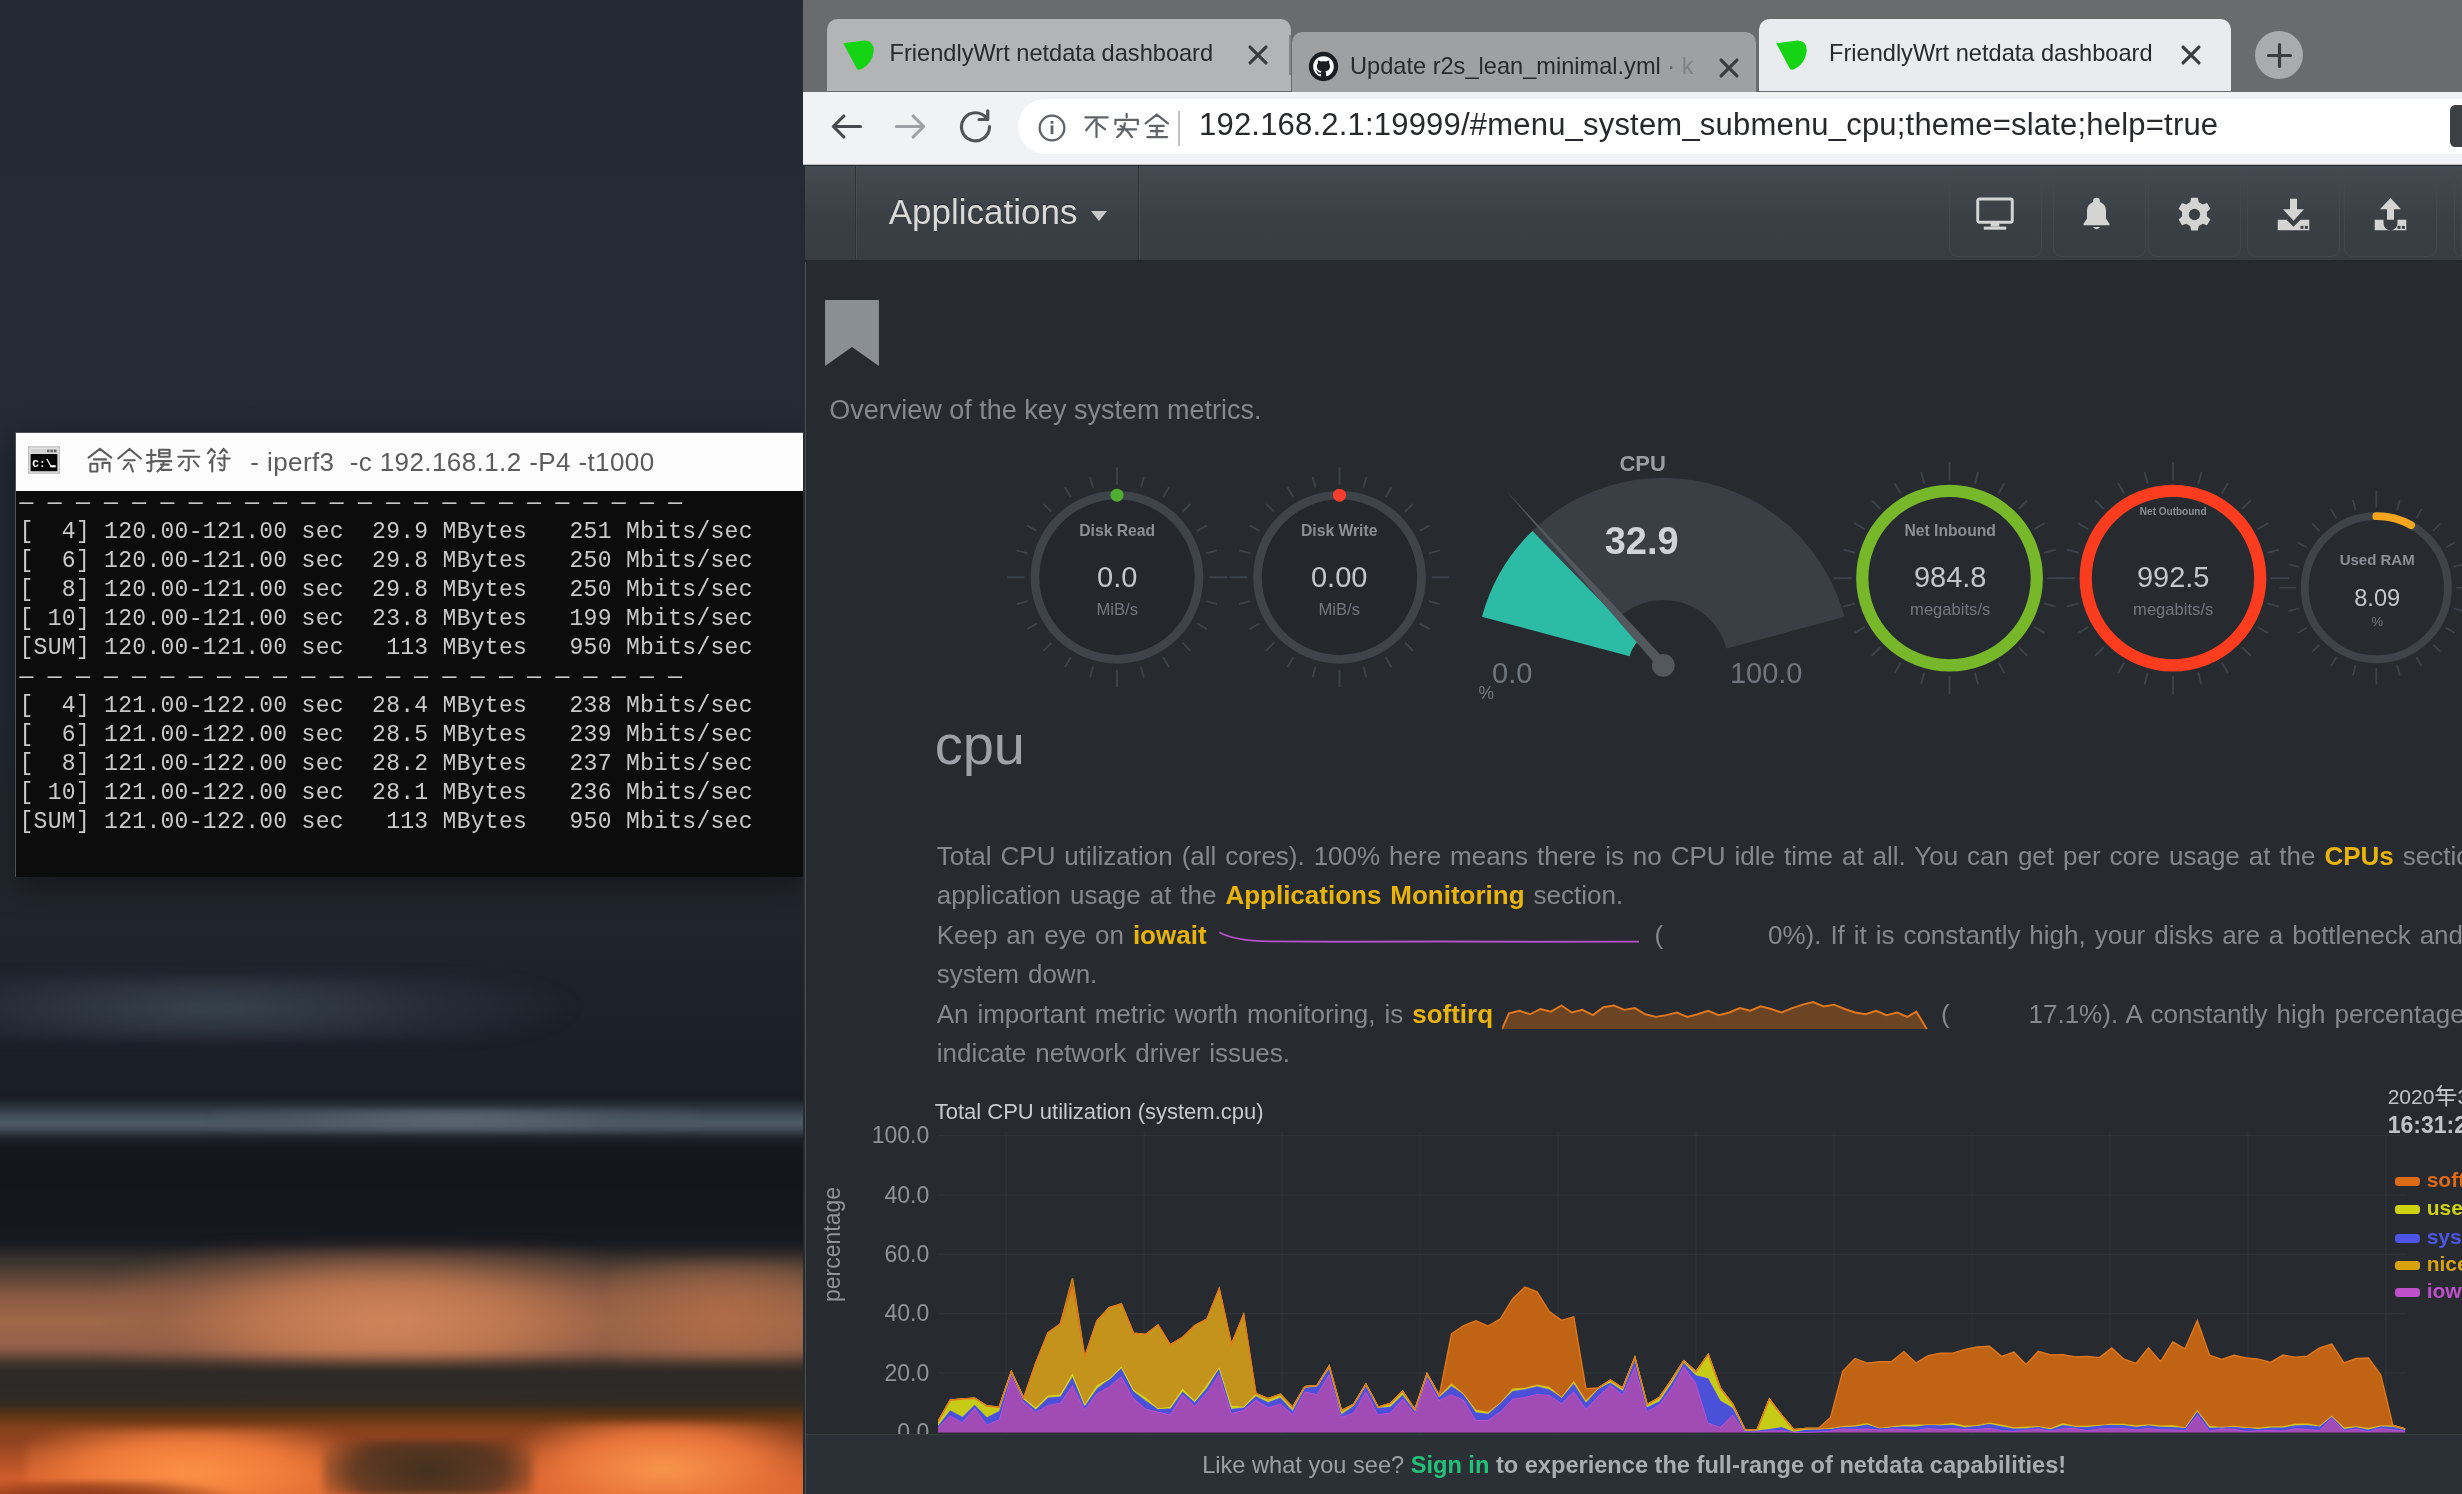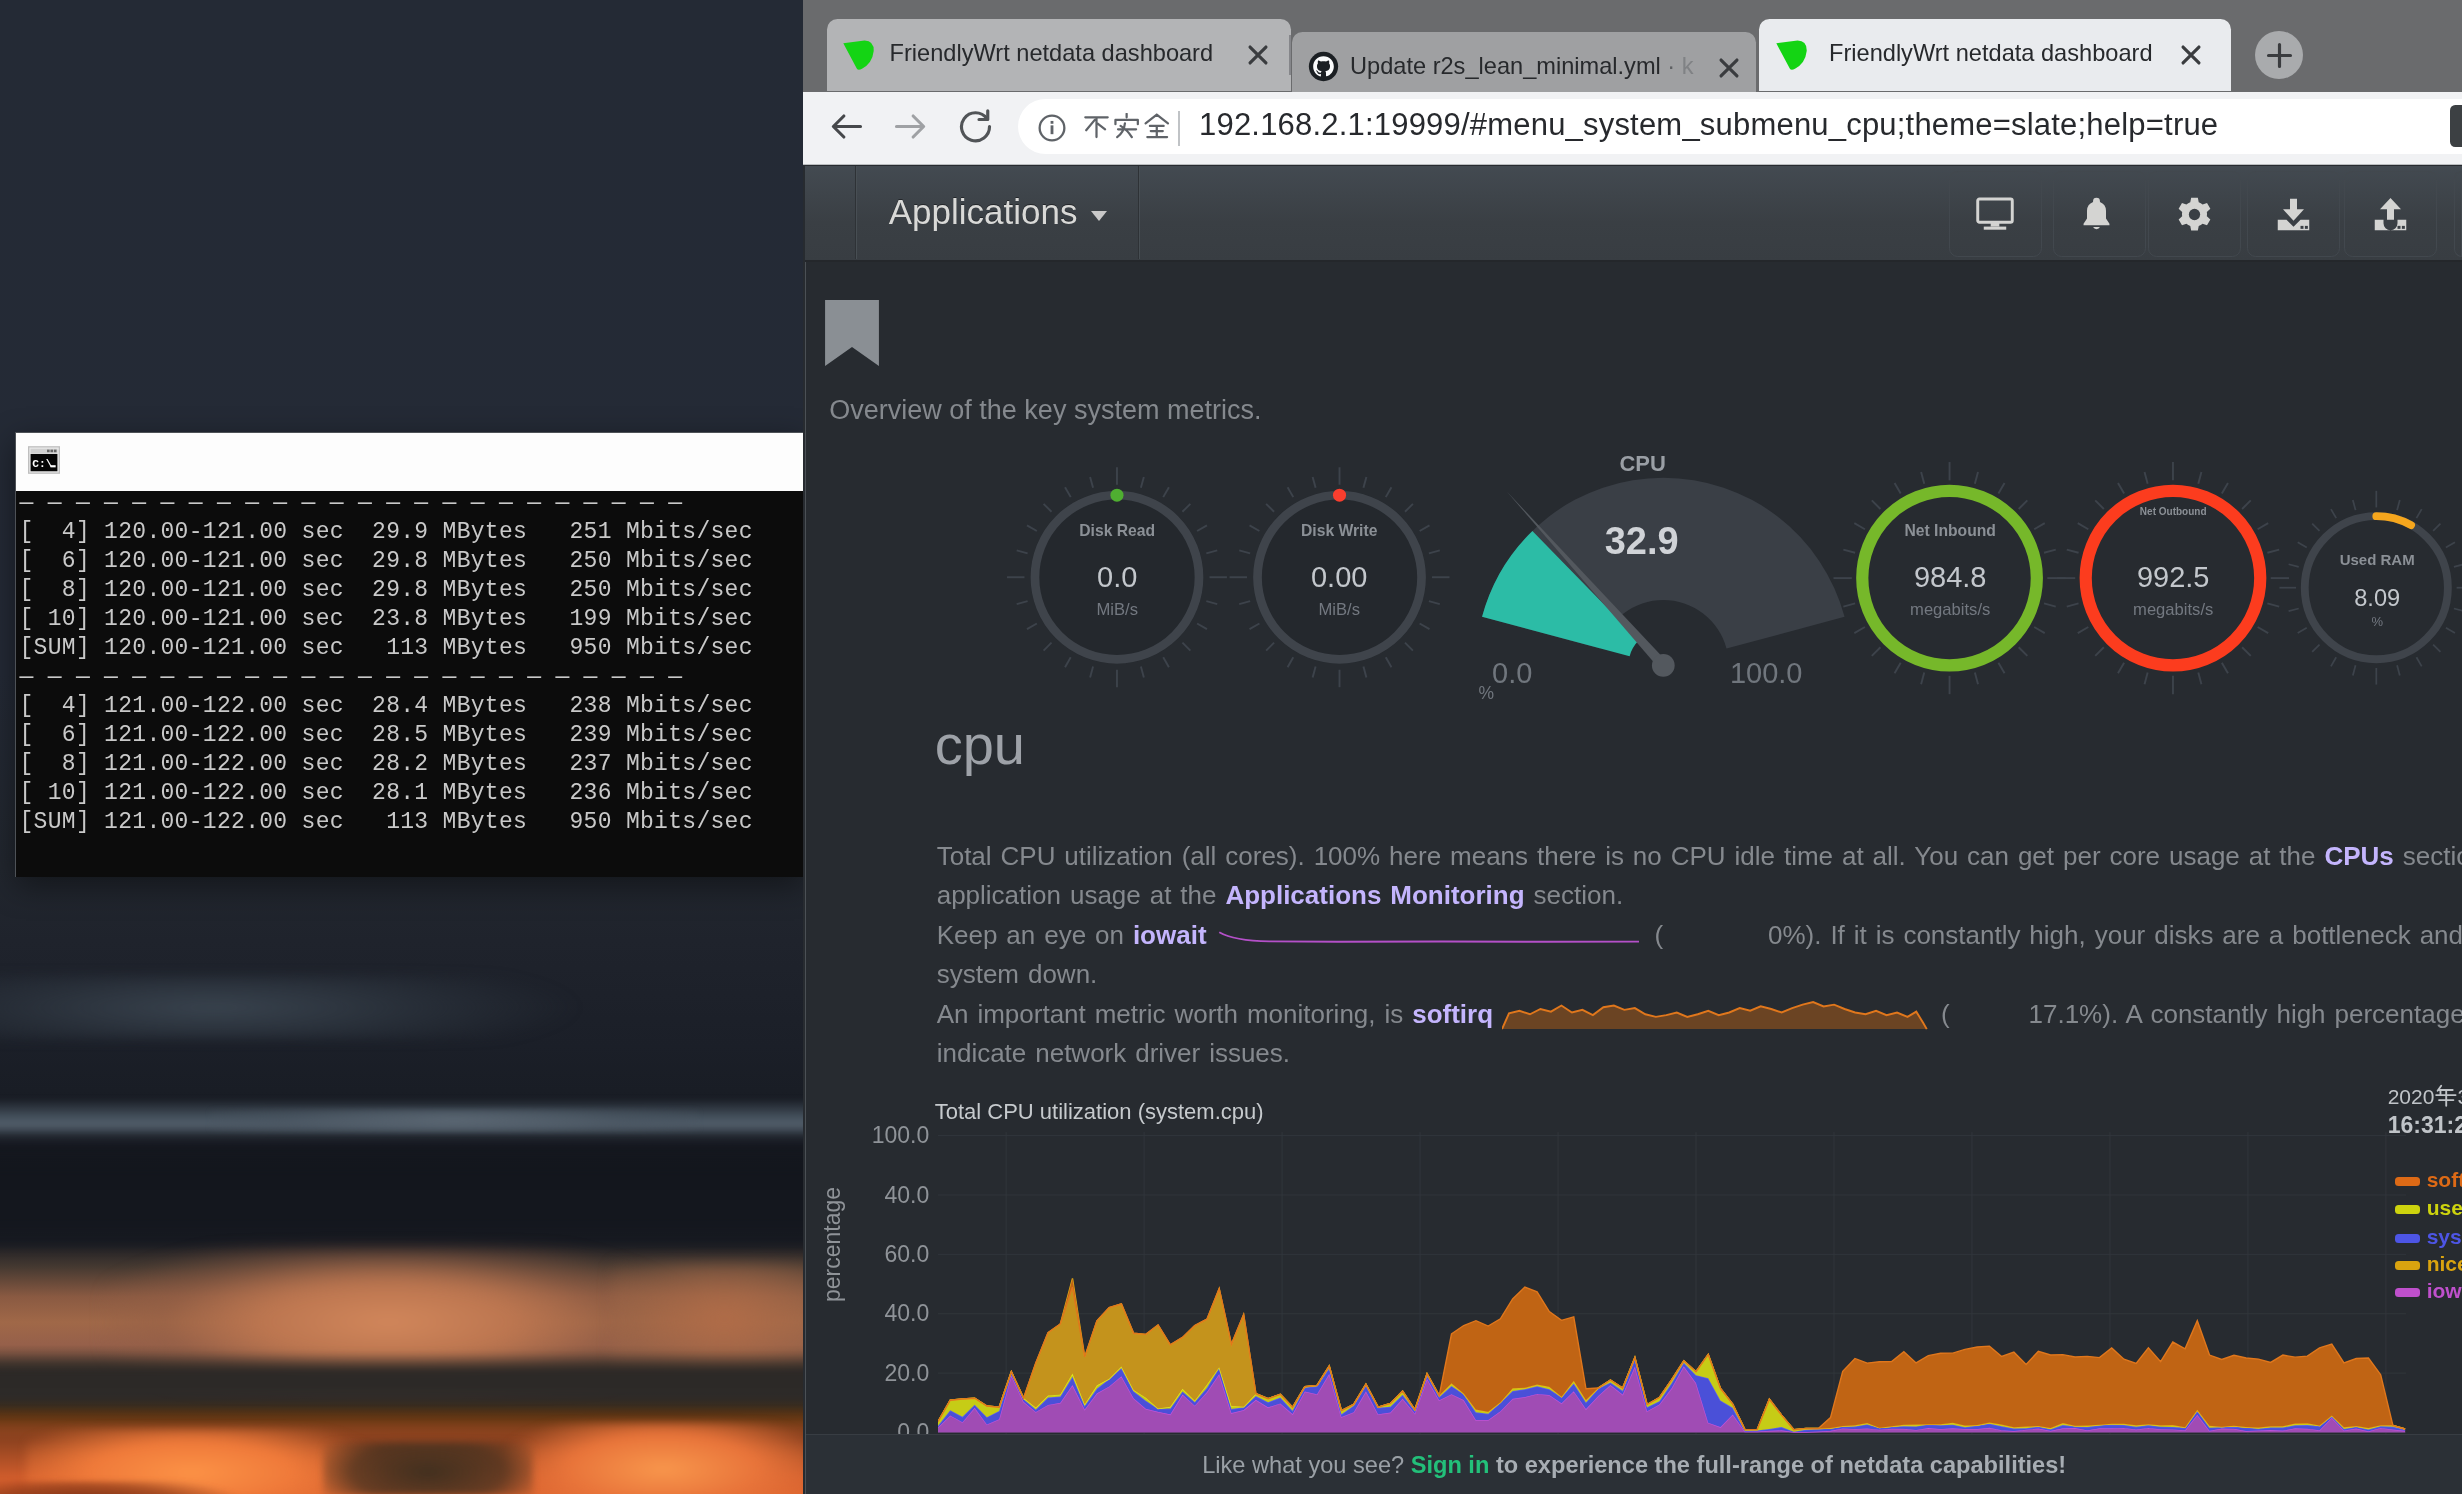--- a/index.html
+++ b/index.html
@@ -69,21 +69,21 @@
 #brand { position:absolute; left:84px; top:26px; font-size:35px; color:#d9d9d7; text-shadow:0 -0.9px 0 #24272b; }
 .caret { position:absolute; left:286px; top:45px; width:0; height:0; border-left:8.7px solid transparent; border-right:8.7px solid transparent; border-top:10.5px solid #c8c8c8; }
 .nbtn { position:absolute; top:5.2px; width:93px; height:86px; border:0.9px solid #42484e; border-radius:8.7px; }
 
 #content { position:absolute; left:1.7px; top:166px; width:1657px; height:1328px; background:#272b30; overflow:hidden; border-left:0.9px solid #4b5055; }
 h1#so { position:absolute; left:87px; top:124px; font-size:77px; font-weight:400; color:#9ea2a8; letter-spacing:-2.2px; }
 #so-sub { position:absolute; left:23.6px; top:229px; font-size:27px; color:#85898e; }
 #cpu-label { position:absolute; left:767px; top:285px; width:140px; text-align:center; font-size:22px; font-weight:700; color:#9a9fa5; }
 h2#cpu { position:absolute; left:129px; top:546px; font-size:56px; font-weight:400; color:#9ea2a8; }
 #para { position:absolute; left:131px; top:671px; width:1484px; font-size:26px; line-height:39px; color:#85898e; white-space:nowrap; word-spacing:1.7px; }
-#para b { color:#c4b5fd; font-weight:700; }
+#para b { color:#eab308; font-weight:700; }
 #chart-title { position:absolute; left:129px; top:933px; font-size:22px; font-weight:400; color:#c6cacd; }
 #chart-date { position:absolute; left:1582px; top:916px; font-size:21px; color:#c0c4c8; line-height:29px; white-space:nowrap; }
 #chart-date b { font-size:23px; }
 .ylab { position:absolute; width:114px; text-align:right; font-size:23px; color:#8f9398; }
 #perc { position:absolute; left:-31px; top:1065px; font-size:23px; color:#8f9398; transform:rotate(-90deg); }
 #plot { position:absolute; left:132px; top:966px; width:1468px; height:305px; }
 .legend { position:absolute; left:1589px; font-size:21px; font-weight:700; white-space:nowrap; }
 .legend .sw { display:inline-block; width:25px; height:8.7px; border-radius:3.5px; margin-right:7px; vertical-align:middle; }
 #footer { position:absolute; left:0px; top:1268px; width:1657px; height:60px; background:#2b3036; border-top:0.9px solid #383d43; }
 #footer .ft { width:100%; text-align:center; margin-top:16.6px; font-size:23.6px; color:#9aa0a6; }
@@ -118,20 +118,37 @@
       <rect x="0" y="0" width="37" height="32" fill="#bfbfbf"></rect>
       <rect x="1.5" y="1.5" width="34" height="29" fill="#e8e8e8"></rect>
       <rect x="3" y="3" width="31" height="5" fill="#d0d0d0"></rect>
       <rect x="22" y="4" width="3" height="3" fill="#666"></rect>
         <rect x="26" y="4" width="3" height="3" fill="#666"></rect>
         <rect x="30" y="4" width="3" height="3" fill="#666"></rect>
       <rect x="3" y="9" width="31" height="20" fill="#050505"></rect>
       <text x="5" y="24" font-family="Liberation Mono, monospace" font-size="13" font-weight="bold" fill="#ffffff">C:\</text>
       <rect x="26" y="22" width="6" height="2.5" fill="#fff"></rect>
     </svg>
+    <div class="ttitle"><svg width="148" height="30" viewBox="0 0 170 34" style="vertical-align:-6.1px">
+          <g transform="translate(0,0) scale(1.0)">
+            <path d="M16,2 L3,12 M16,2 L29,12 M9,14 H23 M5,19 H13 M5,19 V28 H13 V19 M19,18 H27 V28 M19,18 V24" stroke="#5c5c5c" stroke-width="2.4" fill="none" stroke-linecap="round" stroke-linejoin="round"></path>
+          </g>
+          <g transform="translate(34,0) scale(1.0)">
+            <path d="M16,2 L3,13 M16,2 L29,13 M10,15 H22 M15,18 L9,25 M17,20 L20,28" stroke="#5c5c5c" stroke-width="2.4" fill="none" stroke-linecap="round" stroke-linejoin="round"></path>
+          </g>
+          <g transform="translate(68,0) scale(1.0)">
+            <path d="M7,3 V25 Q7,29 3,27 M2,9 H12 M2,18 L12,16 M16,3 H28 V11 H16 Z M16,7 H28 M14,16 H30 M18,20 H27 M21,16 V20 M20,22 L14,28 M19,26 H30" stroke="#5c5c5c" stroke-width="2.4" fill="none" stroke-linecap="round" stroke-linejoin="round"></path>
+          </g>
+          <g transform="translate(102,0) scale(1.0)">
+            <path d="M10,4 H22 M4,11 H28 M16,11 V24 Q16,28 12,26 M10,16 L5,22 M22,16 L27,22" stroke="#5c5c5c" stroke-width="2.4" fill="none" stroke-linecap="round" stroke-linejoin="round"></path>
+          </g>
+          <g transform="translate(136,0) scale(1.0)">
+            <path d="M8,2 L4,7 M8,2 L12,6 M22,2 L18,7 M22,2 L26,6 M12,9 L6,18 M9,13 V28 M15,13 H29 M23,9 V23 Q23,28 18,26 M17,18 L20,21" stroke="#5c5c5c" stroke-width="2.4" fill="none" stroke-linecap="round" stroke-linejoin="round"></path>
+          </g>
+        </svg><span style="margin-left:8.7px;white-space:pre"> - iperf3  -c 192.168.1.2 -P4 -t1000</span></div>
   </div>
   <div class="tbody">
 <pre>— — — — — — — — — — — — — — — — — — — — — — — —
 [  4] 120.00-121.00 sec  29.9 MBytes   251 Mbits/sec
 [  6] 120.00-121.00 sec  29.8 MBytes   250 Mbits/sec
 [  8] 120.00-121.00 sec  29.8 MBytes   250 Mbits/sec
 [ 10] 120.00-121.00 sec  23.8 MBytes   199 Mbits/sec
 [SUM] 120.00-121.00 sec   113 MBytes   950 Mbits/sec
 — — — — — — — — — — — — — — — — — — — — — — — —
 [  4] 121.00-122.00 sec  28.4 MBytes   238 Mbits/sec

